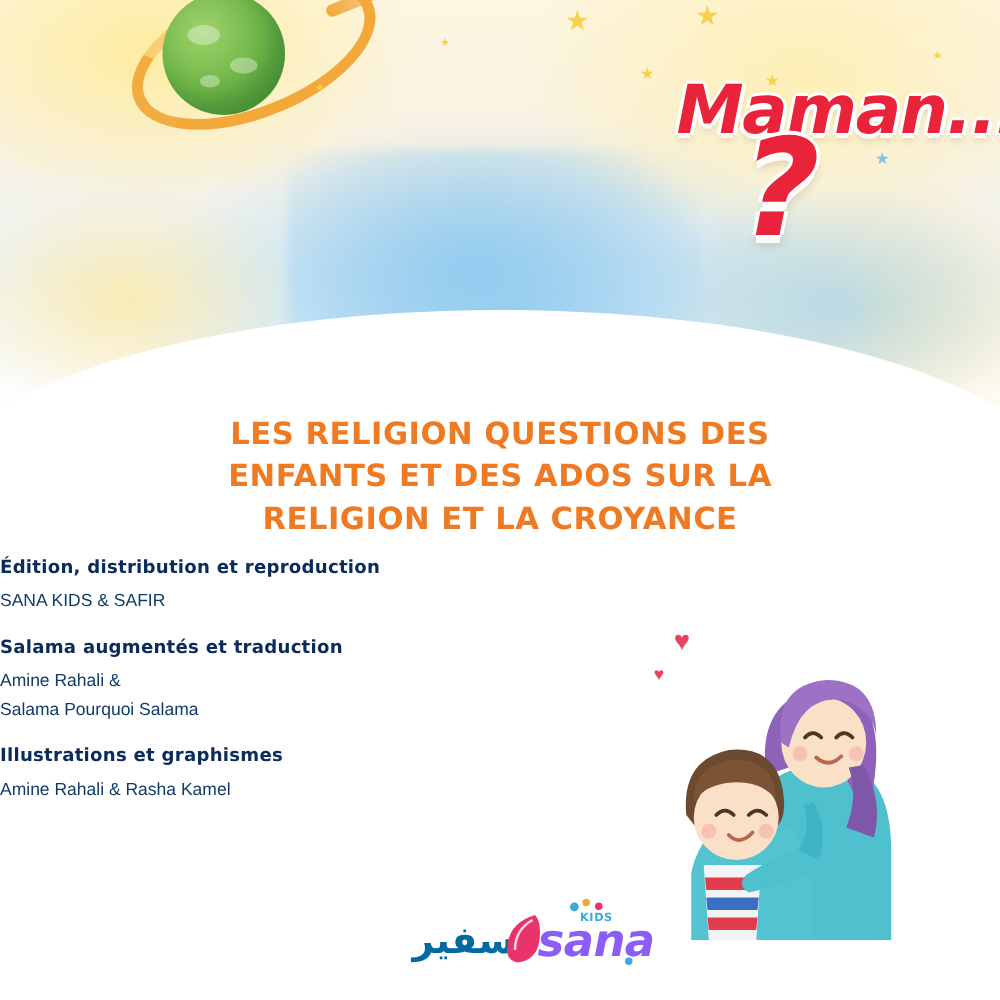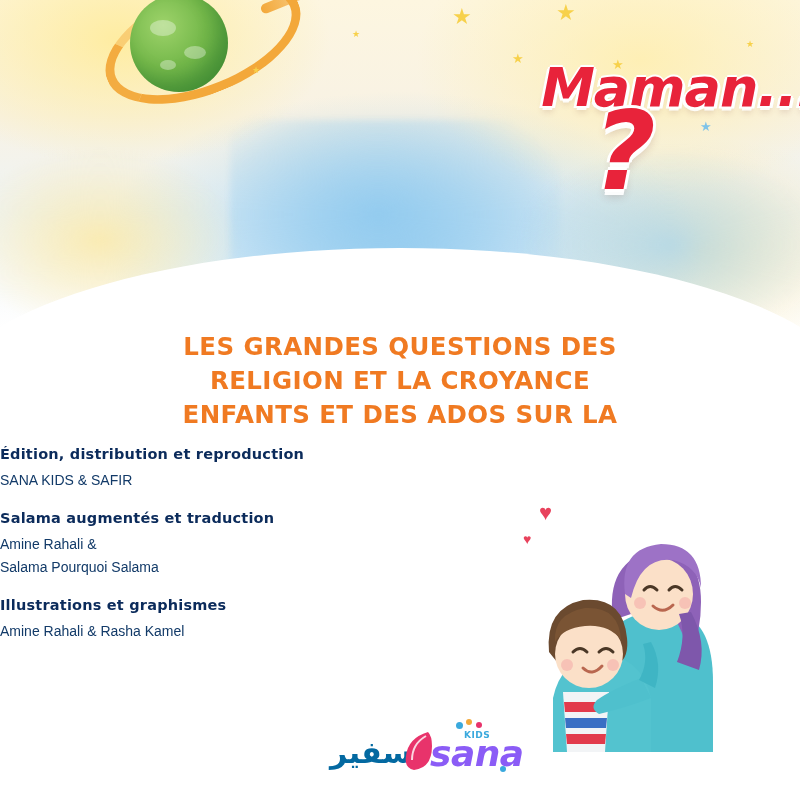--- a/index.html
+++ b/index.html
@@ -286,23 +286,23 @@
   <div class="star sm blue" style="left:700px; top:120px;">★</div>
   <div class="star xs" style="left:746px; top:40px;">★</div>
   <div class="star xs" style="left:252px; top:66px;">★</div>
 
   <div class="title">
     <div class="title-line t1">Maman...</div>
     <div class="qmark">?</div>
   </div>
 
   <div class="subtitle">
-    <div>LES GRANDES QUESTIONS DES</div>
+    <div>LES RELIGION QUESTIONS DES</div>
+    <div>ENFANTS ET DES ADOS SUR LA</div>
     <div>RELIGION ET LA CROYANCE</div>
-    <div>ENFANTS ET DES ADOS SUR LA</div>
   </div>
 
   <div class="credits">
     <div class="credit-block">
       <div class="credit-head">Édition, distribution et reproduction</div>
       <div class="credit-line">SANA KIDS &amp; SAFIR</div>
     </div>
     <div class="credit-block">
       <div class="credit-head">Salama augmentés et traduction</div>
       <div class="credit-line">Amine Rahali &amp;</div>

